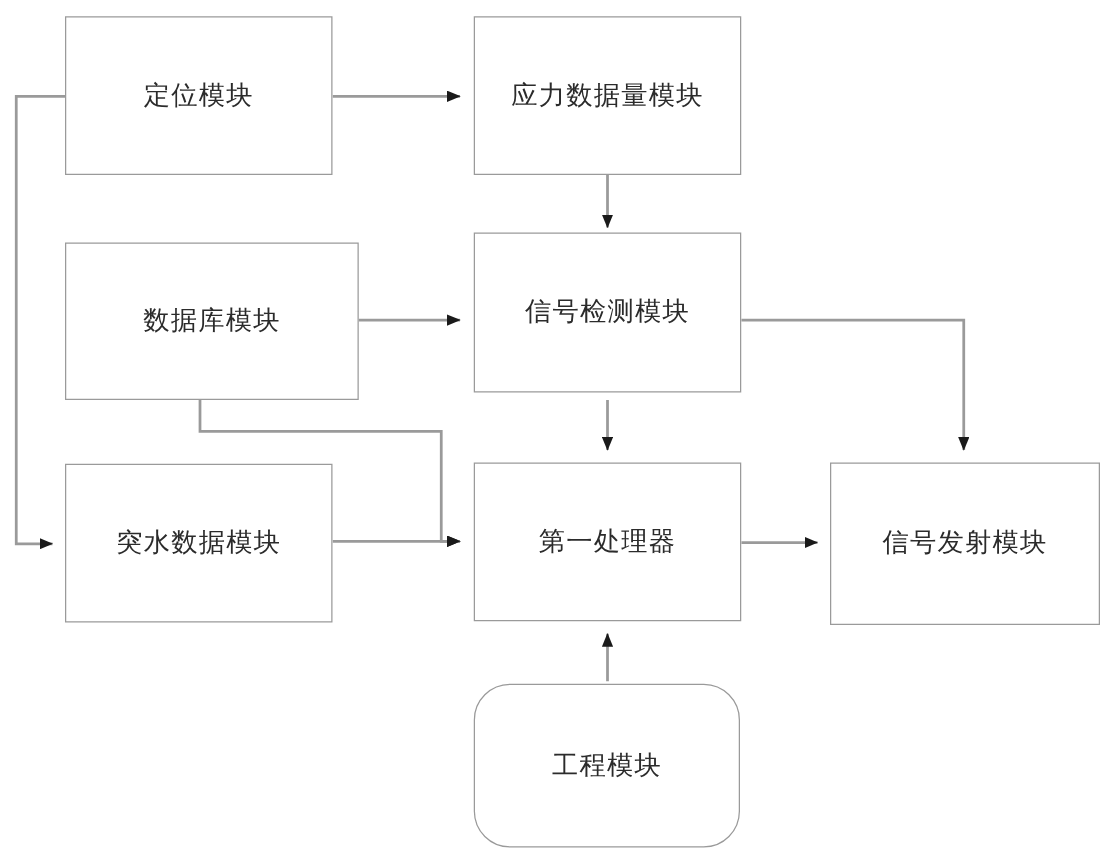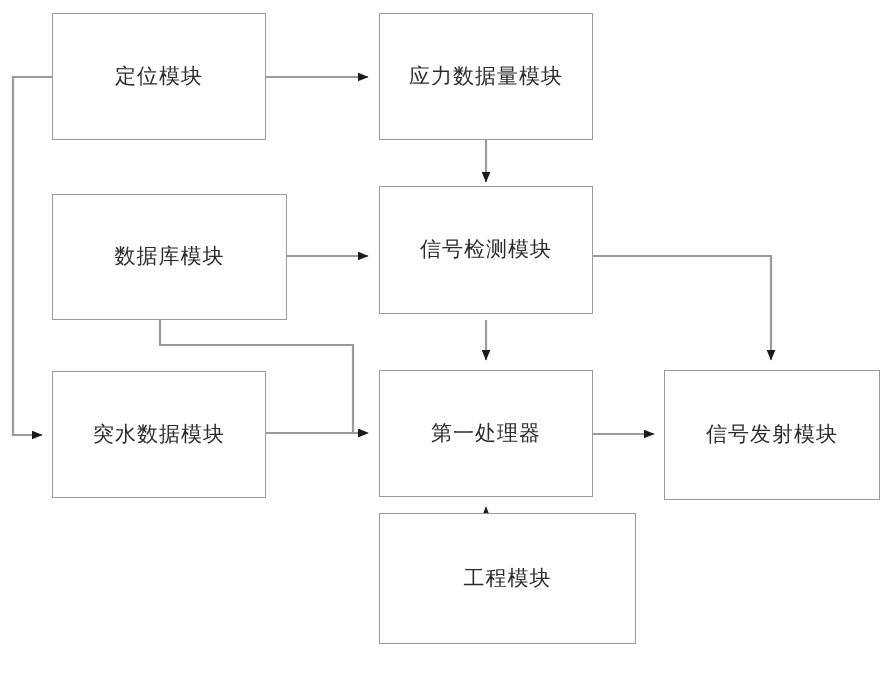--- a/index.html
+++ b/index.html
@@ -100,17 +100,17 @@
   </div>
 
   <div class="node" style="left:379px; top:370px; width:214px; height:127px;">
     <span class="node-label">第一处理器</span>
   </div>
 
   <div class="node" style="left:664px; top:370px; width:216px; height:130px;">
     <span class="node-label">信号发射模块</span>
   </div>
 
-  <div class="node" style="left:379px; top:513px; width:257px; height:131px;">
+  <div class="node" style="left:379px; top:547px; width:213px; height:131px;border-radius:29px;">
     <span class="node-label">工程模块</span>
   </div>
 
 </div>
 
 </body></html>

